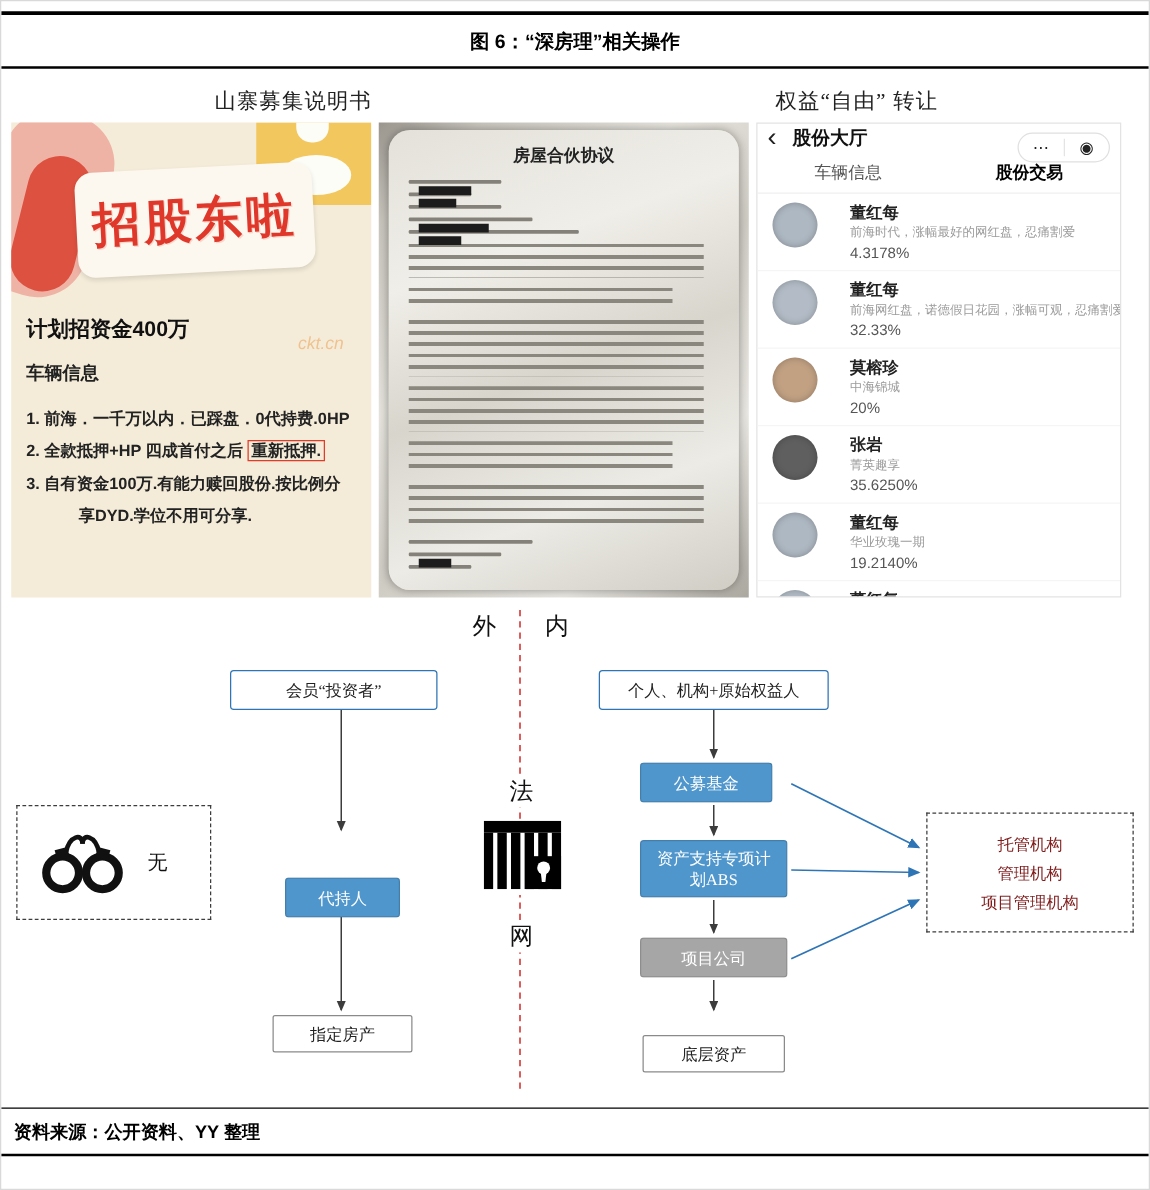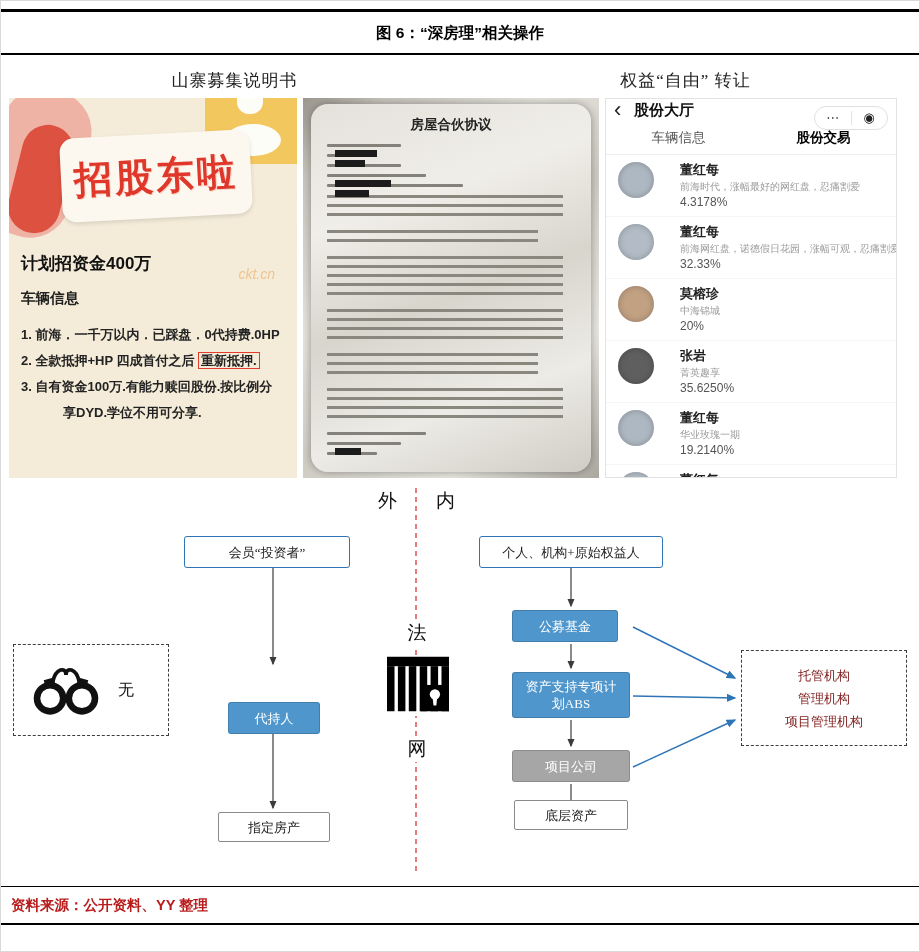--- a/index.html
+++ b/index.html
@@ -4,21 +4,21 @@
 <style>
   * { margin:0; padding:0; box-sizing:border-box; }
   body { background:#fff; font-family:"Liberation Sans", sans-serif; }
   .page { width:920px; height:952px; background:#fff; border:1px solid #d9d9d9; position:relative; overflow:hidden; }
 
   .hr-thick { border-top:3px solid #000; margin:8px 0 0 0; }
   .fig-title { text-align:center; font-weight:bold; font-size:15.5px; color:#000; padding:11px 0 9px 0; }
   .hr-med { border-top:2px solid #000; }
   .hr-thin { border-top:1px solid #000; margin-top:4px; }
   .hr-bottom { border-top:2px solid #000; }
-  .source { font-weight:bold; font-size:14.5px; color:#b91c1c; padding:9px 10px 8px 10px; }
+  .source { font-weight:bold; font-size:14.5px; color:#000000; padding:9px 10px 8px 10px; }
 
   .captions-row { display:flex; margin-top:14px; padding:0 8px; }
   .caption { flex:1; text-align:center; font-family:"Liberation Serif", serif; font-size:17px; color:#222; letter-spacing:1px; }
 
   .panels-row { display:flex; gap:6px; padding:6px 8px 0 8px; height:386px; }
   .panel { position:relative; overflow:hidden; height:100%; }
 
   
   .flyer { width:288px; background:#f4ecd9; }
   .deco-pink { position:absolute; left:-18px; top:-10px; width:90px; height:150px; background:#efb3a6; border-radius:40px; transform:rotate(18deg); }
@@ -269,21 +269,21 @@
         <path d="M48.5 43 L53.5 43 L52.5 52 L49.5 52 Z" fill="#fff"></path>
       </svg>
     </div>
     <div class="mid-label" style="left:398px; top:252px; width:36px;">网</div>
 
     <div class="fbox" style="left:478px; top:52px; width:184px; height:32px;">个人、机构+原始权益人</div>
     <div class="fbox fill" style="left: 511px; top: 126px; width: 106px; height: 32px; background: rgb(79, 150, 204);">公募基金</div>
     <div class="fbox fill" style="left: 511px; top: 266px; width: 118px; height: 32px; background: rgb(166, 166, 166);">项目公司</div>
     <div class="fbox fill pre" style="left: 511px; top: 188px; width: 118px; height: 46px; background: rgb(79, 150, 204);">资产支持专项计
 划ABS</div>
-    <div class="fbox plain" style="left:513px; top:316px; width:114px; height:30px;">底层资产</div>
+    <div class="fbox plain" style="left:513px; top:344px; width:114px; height:30px;">底层资产</div>
 
     <div class="dash-box trustee-box">
       <div>托管机构</div>
       <div>管理机构</div>
       <div>项目管理机构</div>
     </div>
   </div>
 
   <div class="hr-thin"></div>
   <div class="source">资料来源：公开资料、YY 整理</div>

